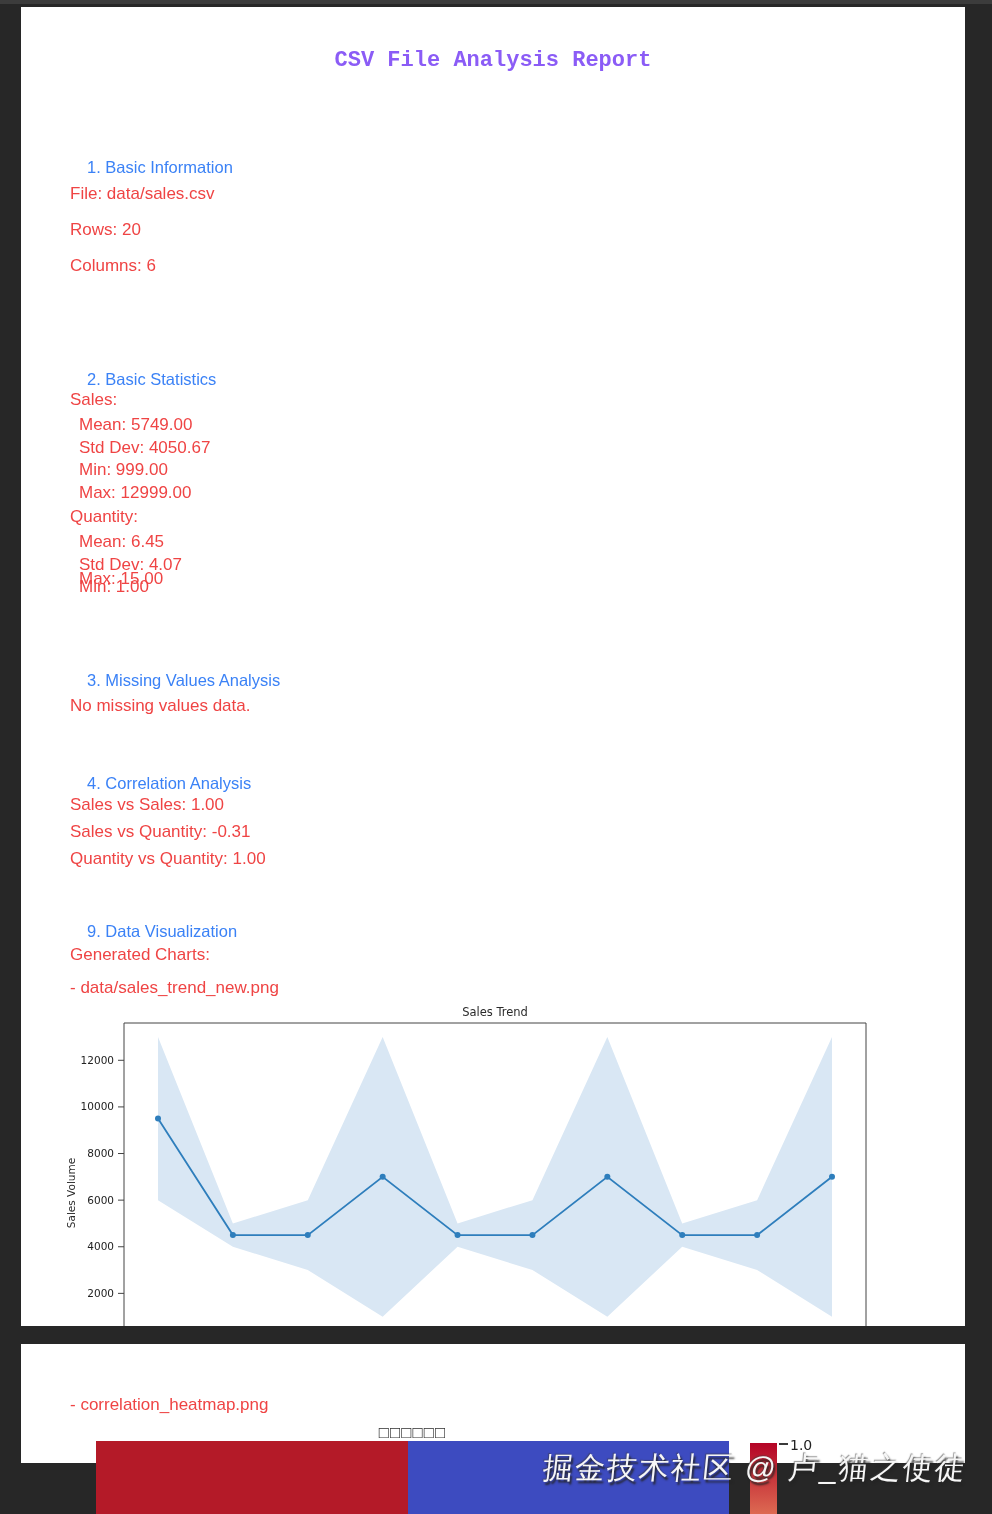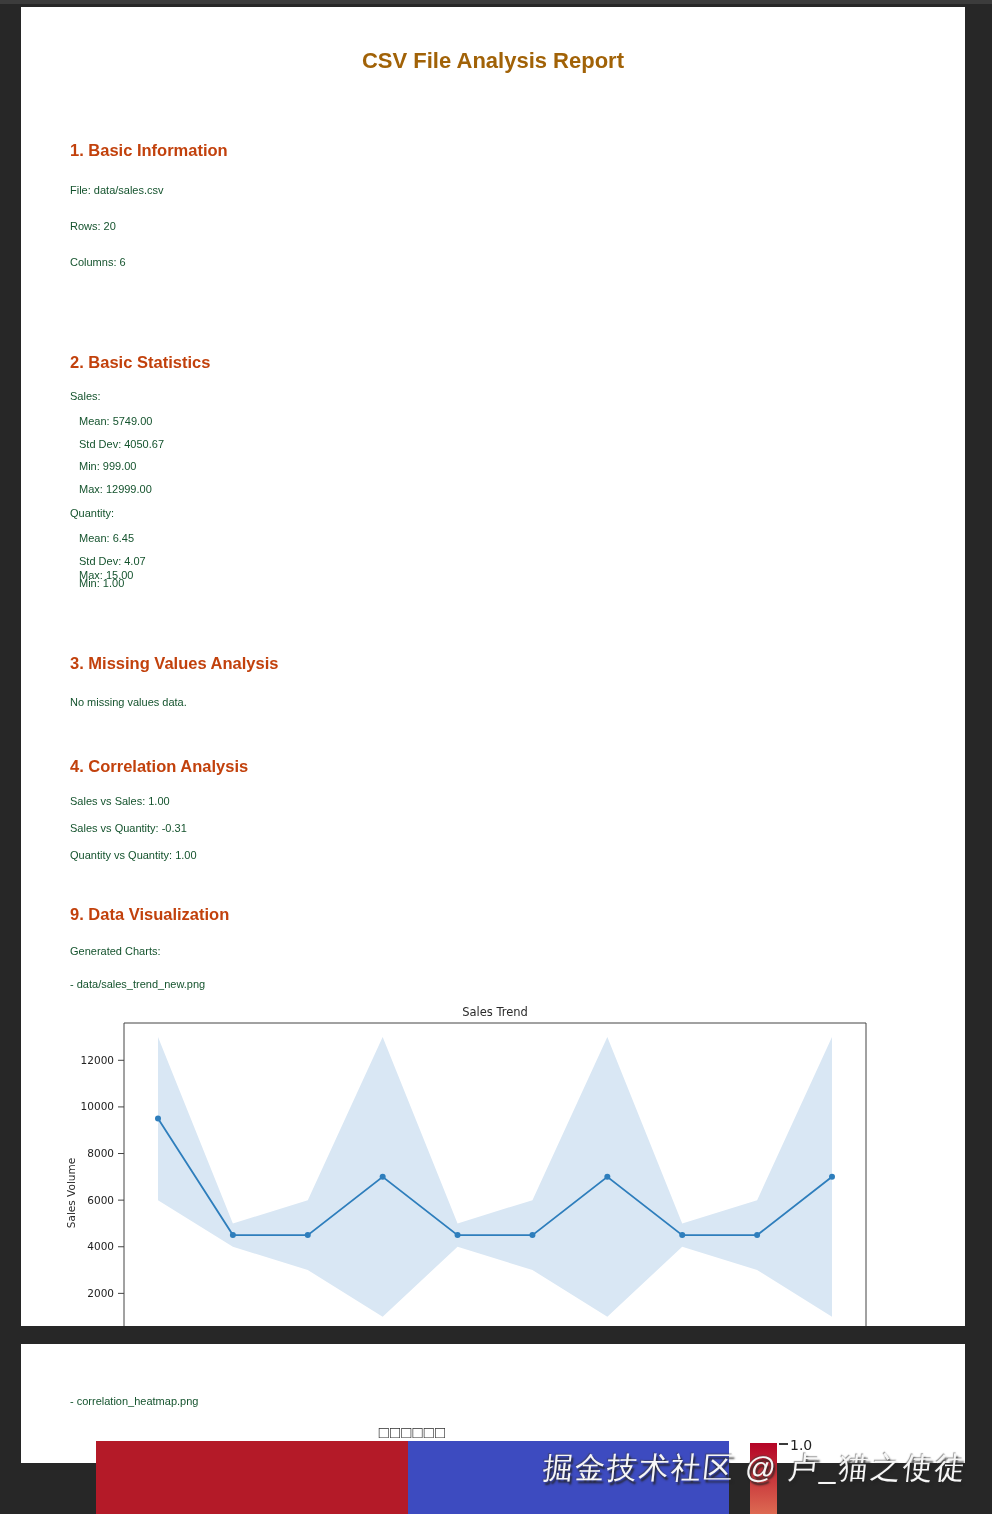--- a/index.html
+++ b/index.html
@@ -10,29 +10,29 @@
     position:relative;
     font-family:"Liberation Sans", sans-serif;
     -webkit-font-smoothing:antialiased;
   }
   .top-strip{position:absolute;left:0;top:0;width:100%;height:4px;background:#3c3c3c;}
   .page{position:absolute;left:21px;width:944px;background:#ffffff;}
   .page1{top:7px;height:1319px;}
   .page2{top:1344px;height:119px;}
   .doc-title{
     position:absolute;top:41px;left:0;right:0;
-    text-align:center;font-size:22px;font-weight:bold;color:#a16207;margin:0;
+    text-align:center;font-size:22px;font-weight:bold;color:#8b5cf6;margin:0;font-family:Liberation Mono, monospace;
   }
   .h2{
-    position:absolute;left:49px;margin:0;
-    font-size:16.5px;font-weight:bold;color:#c2410c;white-space:nowrap;
+    position:absolute;left:49px;margin:17px;
+    font-size:16.5px;font-weight:normal;color:#3b82f6;white-space:nowrap;
   }
   .line{
     position:absolute;left:49px;
-    font-size:11px;color:#14532d;white-space:nowrap;text-align:right;
+    font-size:17px;color:#ef4444;white-space:nowrap;text-align:right;
   }
   .sub{left:58px;}
   .chart-svg{position:absolute;left:40px;top:996px;width:810px;height:323px;}
   .chart-svg text{font-family:"DejaVu Sans", sans-serif;}
   
   .hm-title{
     position:absolute;left:75px;top:79px;width:633px;
     text-align:center;font-size:17px;color:#2e2e2e;letter-spacing:1px;white-space:nowrap;
   }
   .hm-cell{position:absolute;top:97px;height:73px;}

